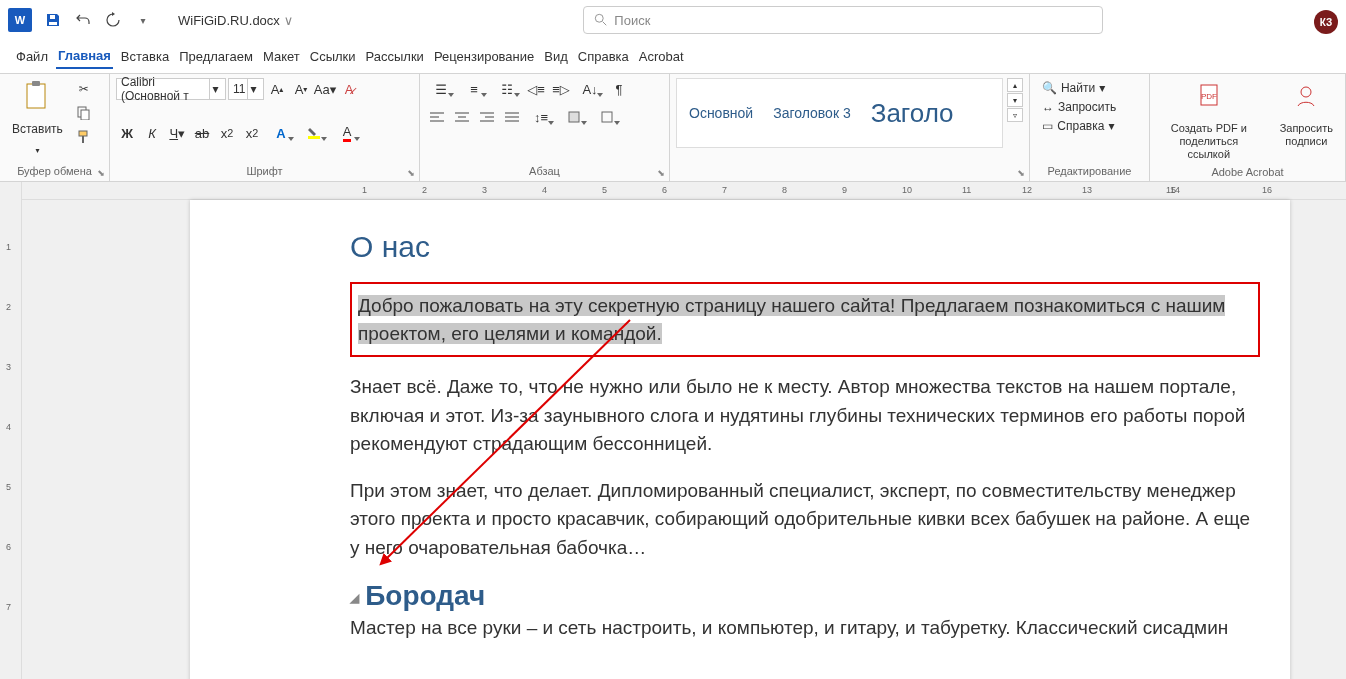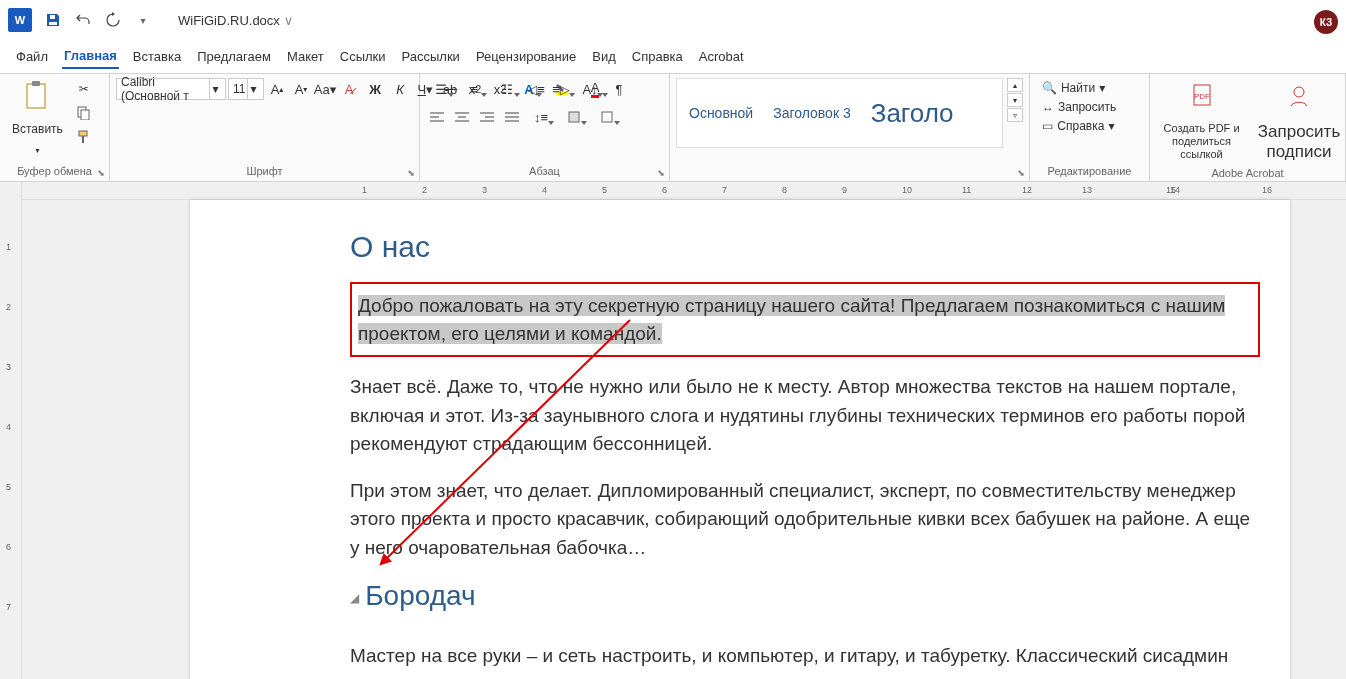--- a/index.html
+++ b/index.html
@@ -5,21 +5,21 @@
 *{box-sizing:border-box;margin:0;padding:0;font-family:"Segoe UI",Arial,sans-serif}
 body{background:#fff;width:1346px;height:679px;overflow:hidden;font-size:13px;color:#333}
 .titlebar{height:40px;display:flex;align-items:center;padding:0 8px;background:#fff}
 .word-icon{width:24px;height:24px;background:#185abd;color:#fff;display:flex;align-items:center;justify-content:center;font-weight:bold;font-size:11px;border-radius:2px;margin-right:10px}
 .qat{display:flex;gap:8px;align-items:center}
 .qat-btn{width:22px;height:22px;display:flex;align-items:center;justify-content:center;cursor:pointer;color:#185abd}
 .filename{margin-left:24px;font-size:13px;color:#333;display:flex;align-items:center;gap:4px}
 .search-box{margin-left:290px;display:flex;align-items:center;border:1px solid #ccc;border-radius:4px;height:28px;width:520px;padding:0 10px;color:#888}
 .search-box svg{margin-right:6px}
 .user-badge{position:absolute;right:8px;top:10px;width:24px;height:24px;border-radius:50%;background:#7a1b1b;color:#fff;display:flex;align-items:center;justify-content:center;font-size:10px;font-weight:bold}
-.menubar{height:34px;display:flex;align-items:center;padding:0 14px;gap:12px;border-bottom:1px solid #d4d4d4}
+.menubar{height:34px;display:flex;align-items:center;padding:0 14px;gap:6px;border-bottom:1px solid #d4d4d4}
 .menu-item{font-size:13px;color:#333;cursor:pointer;padding:4px 2px}
 .menu-item.active{color:#185abd;border-bottom:2px solid #185abd;font-weight:700}
 .ribbon{height:108px;display:flex;border-bottom:1px solid #d4d4d4;background:#fafafa}
 .ribbon-group{border-right:1px solid #d4d4d4;padding:4px 6px 2px;display:flex;flex-direction:column;justify-content:space-between;position:relative}
 .ribbon-label{font-size:11px;color:#666;text-align:center;padding:2px 0}
 .ribbon-body{flex:1;display:flex;gap:4px;align-items:flex-start}
 .big-btn{display:flex;flex-direction:column;align-items:center;gap:10px;padding:2px 6px;cursor:pointer;font-size:12px;color:#333}
 .big-btn .icn{width:32px;height:32px;display:flex;align-items:center;justify-content:center}
 .small-btns{display:flex;flex-direction:column;gap:2px}
 .sb{width:22px;height:22px;display:flex;align-items:center;justify-content:center;cursor:pointer;font-size:12px}
@@ -42,21 +42,21 @@
 .ruler-area{display:flex}
 .vruler{width:22px;background:#f0f0f0;border-right:1px solid #ddd}
 .workspace{flex:1;background:#f0f0f0;position:relative;height:497px;overflow:hidden}
 .hruler{height:18px;background:#f0f0f0;border-bottom:1px solid #ddd;position:relative;font-size:9px;color:#666}
 .hruler .tick{position:absolute;top:3px}
 .page{position:absolute;left:168px;top:18px;width:1100px;background:#fff;box-shadow:0 0 4px rgba(0,0,0,0.2);padding:30px 30px 30px 160px}
 .page h1{color:#2e5c8a;font-size:30px;font-weight:400;margin-bottom:18px}
 .highlight-box{border:2px solid #d00;padding:8px 6px;margin-bottom:16px;position:relative}
 .selected-text{background:#c8c8c8;font-size:19px;line-height:1.45}
 .body-text{font-size:19px;line-height:1.5;margin-bottom:18px}
-.page h2{color:#2e5c8a;font-size:28px;font-weight:400;margin-bottom:30px}
+.page h2{color:#2e5c8a;font-size:28px;font-weight:700;margin-bottom:2px}
 .h2-marker{color:#888;font-size:12px;margin-right:6px;vertical-align:middle}
 .arrow-line{position:absolute;left:350px;top:340px;pointer-events:none}
 .vruler-ticks{position:relative;height:497px;font-size:9px;color:#666}
 .vruler-ticks span{position:absolute;left:6px}
 .launcher{position:absolute;right:2px;bottom:2px;width:12px;height:12px;font-size:9px;color:#888;cursor:pointer;display:flex;align-items:center;justify-content:center}
 </style>
 </head>
 <body>
 
 <div class="titlebar">
@@ -77,20 +77,27 @@
           <path fill="none" stroke="#444" stroke-width="1.2" d="M8 2a6 6 0 106 6"></path>
           <path fill="#444" d="M7 0l3 2-3 2z"></path>
         </svg>
       </div>
     <div class="qat-btn" style="font-size:10px;color:#666">▾</div>
   </div>
   <div class="filename">
       <span>WiFiGiD.RU.docx</span> 
       <span style="color:#888">∨</span>
     </div>
+  <div class="search-box">
+    <svg width="14" height="14" viewBox="0 0 16 16">
+        <circle cx="6" cy="6" r="4.5" fill="none" stroke="#888"></circle>
+        <line x1="10" y1="10" x2="14" y2="14" stroke="#888"></line>
+      </svg>
+    <span>Поиск</span>
+  </div>
   <div class="user-badge">КЗ</div>
 </div>
 
 <div class="menubar">
   <div class="menu-item">Файл</div>
   <div class="menu-item active">Главная</div>
   <div class="menu-item">Вставка</div>
   <div class="menu-item">Предлагаем</div>
   <div class="menu-item">Макет</div>
   <div class="menu-item">Ссылки</div>
@@ -128,21 +135,21 @@
               <rect x="5" y="6" width="2" height="7" fill="#666"></rect>
             </svg>
           </div>
       </div>
     </div>
     <div class="ribbon-label">Буфер обмена</div>
     <div class="launcher">⬊</div>
   </div>
 
   <div class="ribbon-group" style="width:310px">
-    <div class="ribbon-body" style="flex-direction:row;gap:4px">
+    <div class="ribbon-body" style="flex-direction:column;gap:16px">
       <div class="font-row">
         <div class="font-select fname">
             <span style="flex:1;overflow:hidden">Calibri (Основной т</span>
             <span class="drop">▾</span>
           </div>
         <div class="font-select fsize">
             <span style="flex:1">11</span>
             <span class="drop">▾</span>
           </div>
         <div class="ib">A<sup style="font-size:8px">▴</sup></div>
@@ -277,21 +284,21 @@
           </div>
         <span style="font-size:11px;line-height:1.2">Создать PDF и поделиться ссылкой</span>
       </div>
       <div class="big-btn" style="max-width:80px;text-align:center">
         <div class="icn">
             <svg width="28" height="28" viewBox="0 0 28 28">
               <circle cx="14" cy="10" r="5" fill="none" stroke="#c33"></circle>
               <path d="M6 24c2-5 14-5 16 0" fill="none" stroke="#c33"></path>
             </svg>
           </div>
-        <span style="font-size:17px;line-height:1.2">Запросить подписи</span>
+        <span style="font-size:11px;line-height:1.2">Запросить подписи</span>
       </div>
     </div>
     <div class="ribbon-label">Adobe Acrobat</div>
   </div>
 </div>
 
 <div class="ruler-area">
   <div class="vruler">
     <div class="vruler-ticks">
       <span style="top:60px">1</span>

